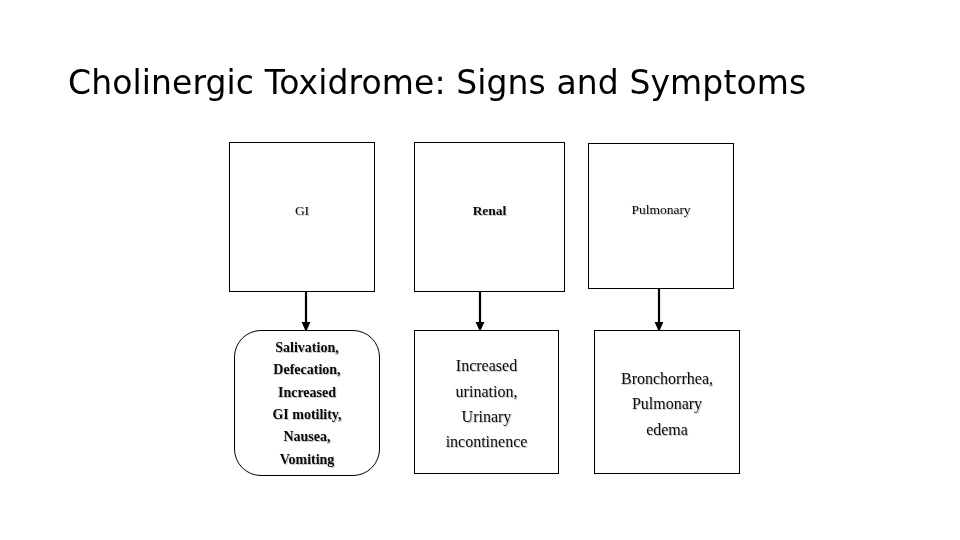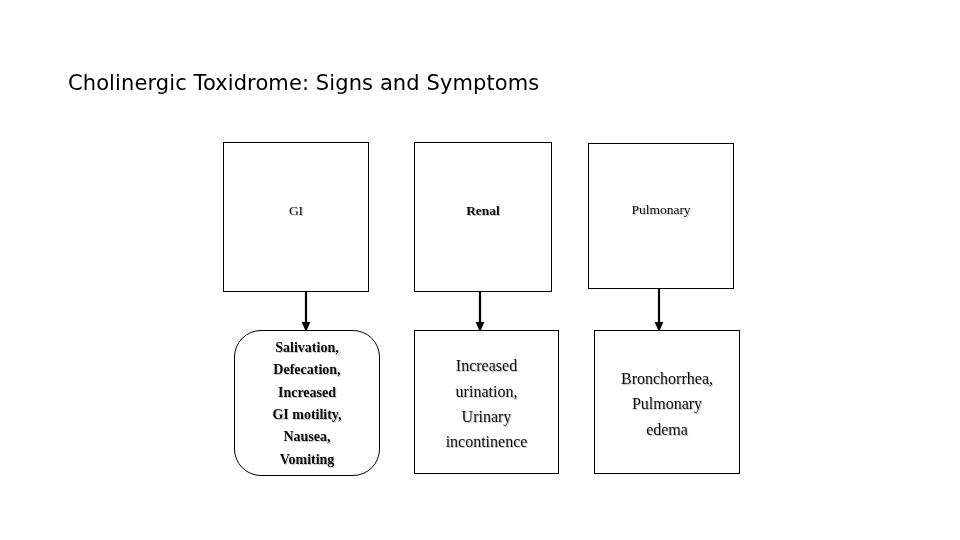--- a/index.html
+++ b/index.html
@@ -17,21 +17,21 @@
   }
 
   
   #slide-title {
     position: absolute;
     left: 68px;
     top: 58px;
     width: 824px;
     height: 52px;
     font-family: "DejaVu Sans", "Liberation Sans", sans-serif;
-    font-size: 21px;
+    font-size: 33px;
     font-weight: 400;
     line-height: 50px;
     color: #000000;
     letter-spacing: 0.1px;
     white-space: nowrap;
   }
 
   
   .node-box {
     position: absolute;
@@ -45,22 +45,22 @@
   }
   .node-text {
     display: block;
     width: 100%;
     color: #0a0a0a;
     text-shadow: 1px 1px 0 #c9c9c9;
     line-height: 1.28;
   }
 
   
-  #box-gi        { left: 223px; top: 142px; width: 146px; height: 150px; }
-  #box-renal     { left: 414px; top: 142px; width: 138px; height: 150px; }
+  #box-gi        { left: 229px; top: 142px; width: 146px; height: 150px; }
+  #box-renal     { left: 414px; top: 142px; width: 151px; height: 150px; }
   #box-pulmonary { left: 588px; top: 143px; width: 146px; height: 146px; }
 
   
   #box-gi .node-text,
   #box-renal .node-text,
   #box-pulmonary .node-text {
     position: relative;
     top: -6px;
     font-size: 13.5px;
   }

